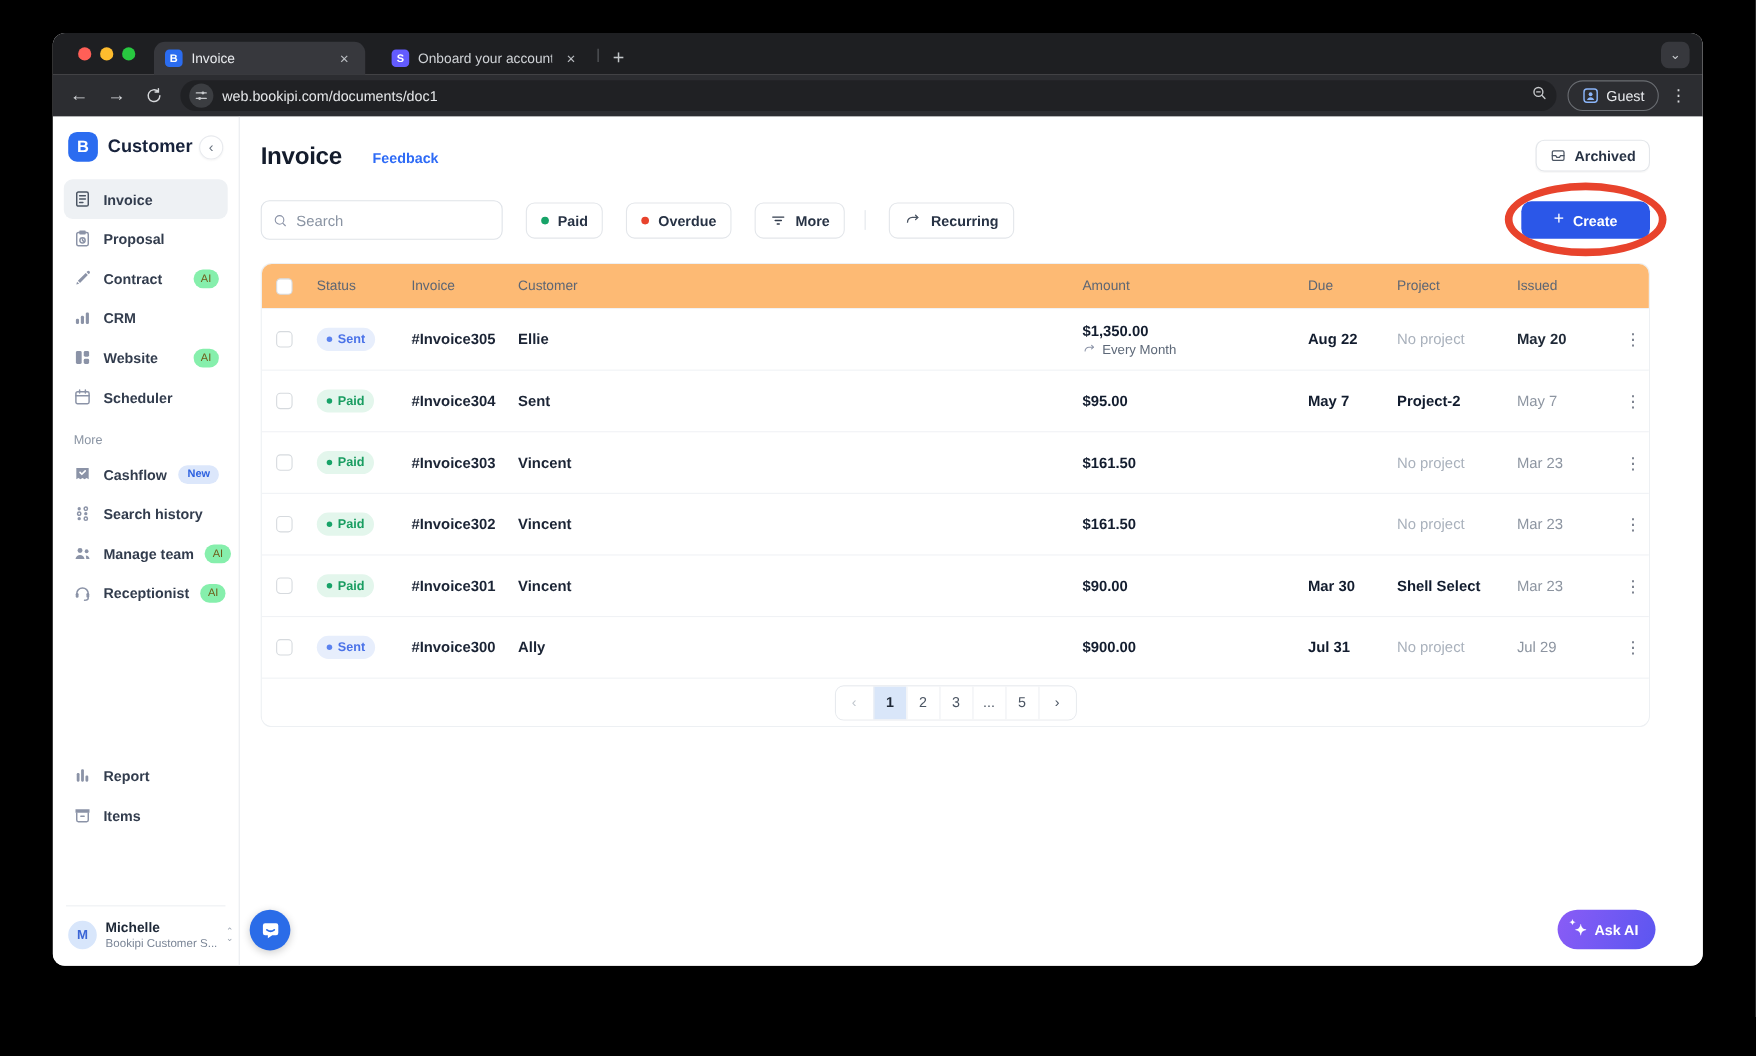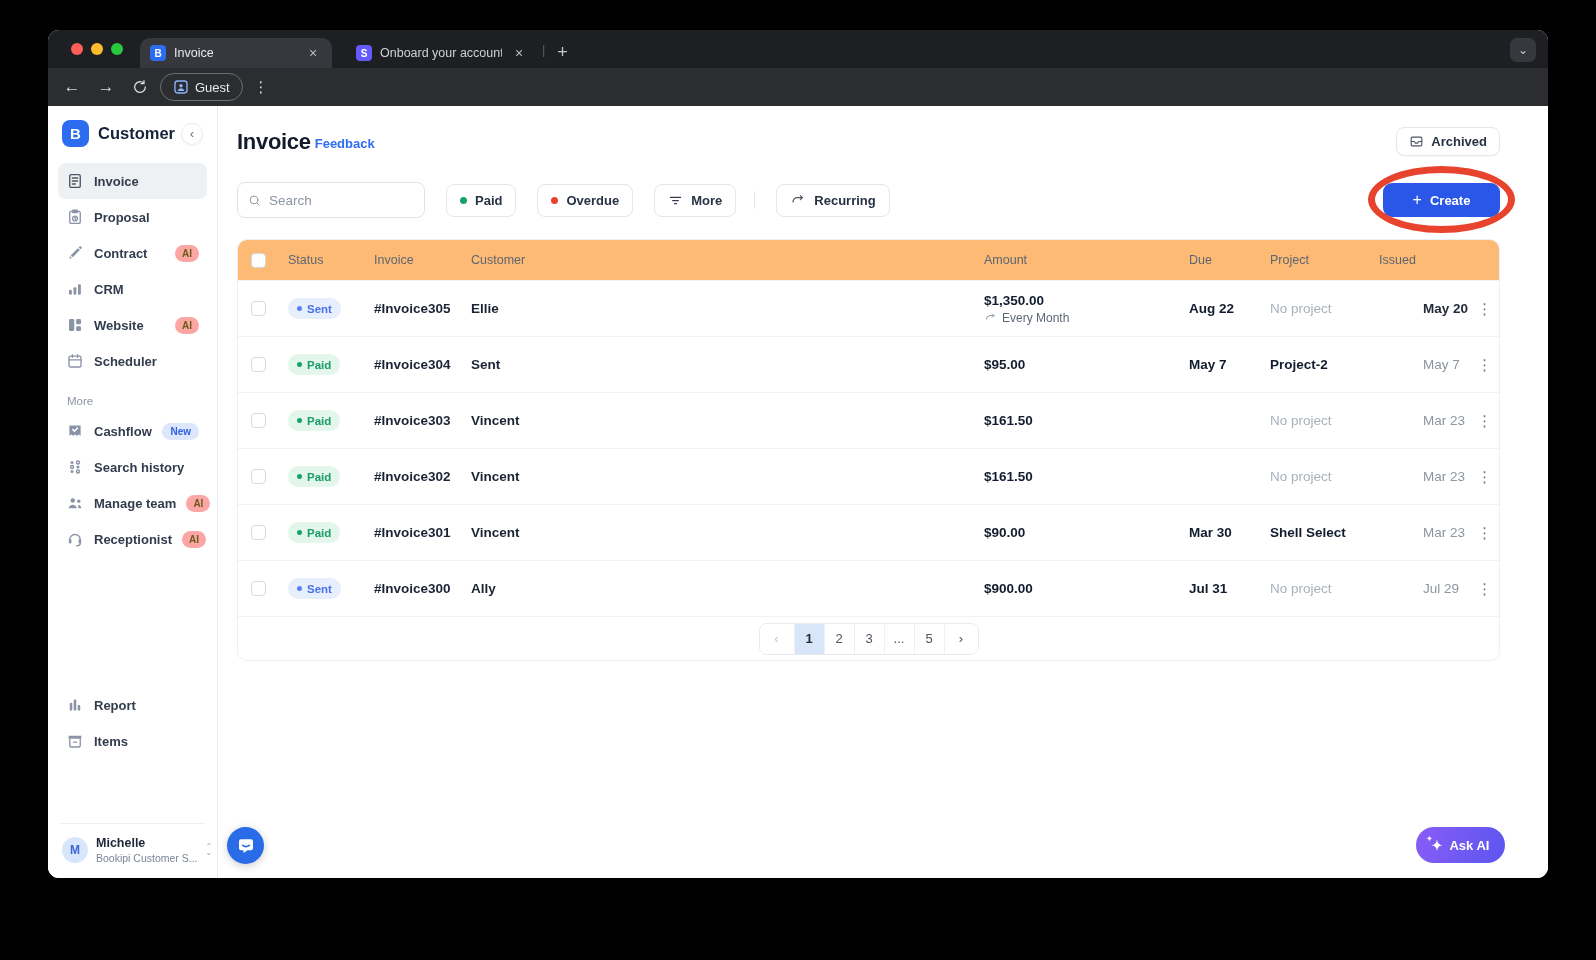--- a/index.html
+++ b/index.html
@@ -37,41 +37,41 @@
   
   .sidebar { width:170px; border-right:1px solid #e9ecef; display:flex; flex-direction:column; padding:14px 10px 10px 10px; flex-shrink:0; }
   .brandrow { display:flex; align-items:center; padding:0 4px 16px 4px; }
   .logo { width:27px; height:27px; border-radius:8px; background:#2b6cf0; color:#fff; font-weight:bold; font-size:15px; display:flex; align-items:center; justify-content:center; }
   .brand { font-size:16.5px; font-weight:bold; color:#17223b; margin-left:9px; flex:1; }
   .collapse { width:22px; height:22px; border:1px solid #e8eaee; border-radius:50%; color:#6b7480; font-size:13px; display:flex; align-items:center; justify-content:center; box-shadow:0 1px 2px rgba(0,0,0,.05); }
   .sitem { height:36px; display:flex; align-items:center; gap:10px; padding:0 8px; border-radius:8px; font-size:13px; font-weight:600; color:#323c4d; }
   .sitem.active { background:#eef1f4; }
   .sitem svg { flex-shrink:0; }
   .sitem .lbl { flex:1; white-space:nowrap; }
-  .badge-ai { background:#fca5a5; color:#6d5a17; font-size:10px; font-weight:bold; padding:3px 7px; border-radius:10px; }
+  .badge-ai { background:#86efac; color:#6d5a17; font-size:10px; font-weight:normal; padding:3px 7px; border-radius:10px; }
   .badge-new { background:#dce7fb; color:#2e62e0; font-size:10px; font-weight:bold; padding:3px 8px; border-radius:10px; }
   .more-label { font-size:11.5px; color:#8a94a3; margin:16px 0 6px 9px; }
   .spacer { flex:1; }
   .sb-gap { height:64px; }
   .sb-divider { height:1px; background:#edeff2; margin:0 2px 10px 2px; }
   .userchip { display:flex; align-items:center; gap:8px; padding:2px 4px 4px 4px; }
   .avatar { width:26px; height:26px; border-radius:50%; background:#d8e6fb; color:#3c66d6; font-size:12px; font-weight:bold; display:flex; align-items:center; justify-content:center; flex-shrink:0; }
   .uname { font-size:12.5px; font-weight:bold; color:#1d2736; }
   .uorg { font-size:10.5px; color:#7a8596; margin-top:2px; white-space:nowrap; }
   .uchev { margin-left:auto; display:flex; flex-direction:column; color:#98a1ae; font-size:8px; line-height:6px; align-items:center; }
 
   
   .main { flex:1; padding:21px 48px 0 19px; position:relative; }
   .titlerow { display:flex; align-items:center; }
   .page-title { font-size:22px; font-weight:800; color:#141c2c; letter-spacing:-.3px; }
-  .feedback { font-size:13px; font-weight:600; color:#2e6bf6; margin-left:4px; margin-top:4px; }
+  .feedback { font-size:13px; font-weight:600; color:#2e6bf6; margin-left:28px; margin-top:4px; }
   .archived-btn { margin-left:auto; height:29px; border:1px solid #e3e6ea; border-radius:8px; background:#fff; display:flex; align-items:center; gap:7px; padding:0 12px; font-size:13px; font-weight:600; color:#273244; box-shadow:0 1px 1px rgba(0,0,0,.03); }
 
   .filterrow { display:flex; align-items:center; margin-top:26px; height:36px; }
-  .search { width:188px; height:36px; border:1px solid #dfe3e8; border-radius:8px; display:flex; align-items:center; padding:0 10px; gap:8px; }
+  .search { width:220px; height:36px; border:1px solid #dfe3e8; border-radius:8px; display:flex; align-items:center; padding:0 10px; gap:8px; }
   .search input { border:none; outline:none; font-size:13.5px; color:#333; width:100%; font-family:"Liberation Sans",sans-serif; background:transparent; }
   .search input::placeholder { color:#8a94a3; }
   .pill { height:33px; border:1px solid #e3e6ea; border-radius:8px; background:#fff; display:flex; align-items:center; gap:8px; padding:0 13px; font-size:13px; font-weight:600; color:#273244; margin-left:21px; }
   .pill .dot { width:7px; height:7px; border-radius:50%; }
   .dot-green { background:#17a368; } .dot-red { background:#e8432c; }
   .pill-sep { width:1px; height:18px; background:#e3e7ec; margin-left:18px; }
   .create-wrap { margin-left:auto; position:relative; }
   .create-btn { width:117px; height:34px; background:#2b57e8; border-radius:9px; color:#fff; font-size:13px; font-weight:600; display:flex; align-items:center; justify-content:center; gap:8px; }
   .create-btn .plus { font-size:16px; font-weight:400; margin-top:-1px; }
   .red-ellipse { position:absolute; left:-15px; top:-17px; width:147px; height:67px; border:7px solid #e8432c; border-radius:50%; pointer-events:none; }
@@ -88,21 +88,21 @@
   .badge .sdot { width:5px; height:5px; border-radius:50%; }
   .badge.sent { background:#e7eefc; color:#4a72e8; } .badge.sent .sdot { background:#5b82ef; }
   .badge.paid { background:#e3f6ec; color:#199d61; } .badge.paid .sdot { background:#17a368; }
   .c-invoice, .c-customer { font-size:13.5px; font-weight:600; color:#1b2435; }
   .c-amount { flex-direction:column; align-items:flex-start; justify-content:center; gap:3px; }
   .amt { font-size:13.5px; font-weight:bold; color:#121c2e; }
   .recur { display:flex; align-items:center; gap:5px; font-size:12px; color:#5d6878; }
   .c-due { font-size:13.5px; font-weight:bold; color:#121c2e; }
   .c-project { font-size:13.5px; font-weight:600; color:#121c2e; }
   .c-project.muted { color:#a9b1bc; font-weight:500; }
-  .c-issued { font-size:13.5px; font-weight:500; color:#8d95a1;margin-left:44px; }
+  .c-issued { font-size:13.5px; font-weight:500; color:#8d95a1; }
   .c-issued.strong { color:#1f2937; font-weight:600; }
   .kebab { color:#6b7280; font-size:15px; padding:4px 8px; letter-spacing:0; }
 
   .pagi-row { height:44px; border-top:1px solid #f0f2f5; display:flex; align-items:center; justify-content:center; background:#fff; }
   .pagi { display:flex; border:1px solid #e7eaee; border-radius:8px; overflow:hidden; }
   .page-btn, .pagi-nav { min-width:30px; height:30px; display:flex; align-items:center; justify-content:center; font-size:13px; color:#4b5563; border-left:1px solid #eef0f3; background:#fff; }
   .pagi-nav { min-width:34px; }
   .pagi-nav:first-child { border-left:none; color:#c2c8cf; }
   .page-btn.active { background:#d9e6f9; color:#1f2937; font-weight:600; }
 
@@ -143,20 +143,36 @@
   </div>
 
   <div class="toolbar">
     <span class="nav-ic">←</span>
     <span class="nav-ic">→</span>
     <span class="nav-ic">
       <svg width="16" height="16" viewBox="0 0 24 24">
           <path d="M20 12a8 8 0 1 1-2.3-5.6M18 2.5V7h-4.5" stroke="#d5d7da" stroke-width="2" fill="none" stroke-linecap="round"></path>
         </svg>
     </span>
+    <div class="urlbar">
+      <span class="site-ic">
+        <svg width="12" height="12" viewBox="0 0 24 24">
+            <path d="M3 7h10M17 7h4M3 17h4M11 17h10" stroke="#c7c9cc" stroke-width="2.4" stroke-linecap="round"></path>
+            <circle cx="15" cy="7" r="2.6" fill="#c7c9cc"></circle>
+            <circle cx="9" cy="17" r="2.6" fill="#c7c9cc"></circle>
+          </svg>
+      </span>
+      <span class="url-text">web.bookipi.com/documents/doc1</span>
+      <span>
+        <svg width="15" height="15" viewBox="0 0 24 24">
+            <circle cx="10.5" cy="10.5" r="6.5" stroke="#c7c9cc" stroke-width="2" fill="none"></circle>
+            <path d="m15.5 15.5 4.5 4.5M8 10.5h5" stroke="#c7c9cc" stroke-width="2" stroke-linecap="round"></path>
+          </svg>
+      </span>
+    </div>
     <div class="guest">
       <svg width="16" height="16" viewBox="0 0 24 24">
           <rect x="3" y="3" width="18" height="18" rx="4" stroke="#8ab4f8" stroke-width="2" fill="none"></rect>
           <circle cx="12" cy="10" r="2.6" fill="#8ab4f8"></circle>
           <path d="M7 18c.8-2.6 2.7-4 5-4s4.2 1.4 5 4" fill="#8ab4f8"></path>
         </svg>
       <span>Guest</span>
     </div>
     <span class="menu-dots">⋮</span>
   </div>

